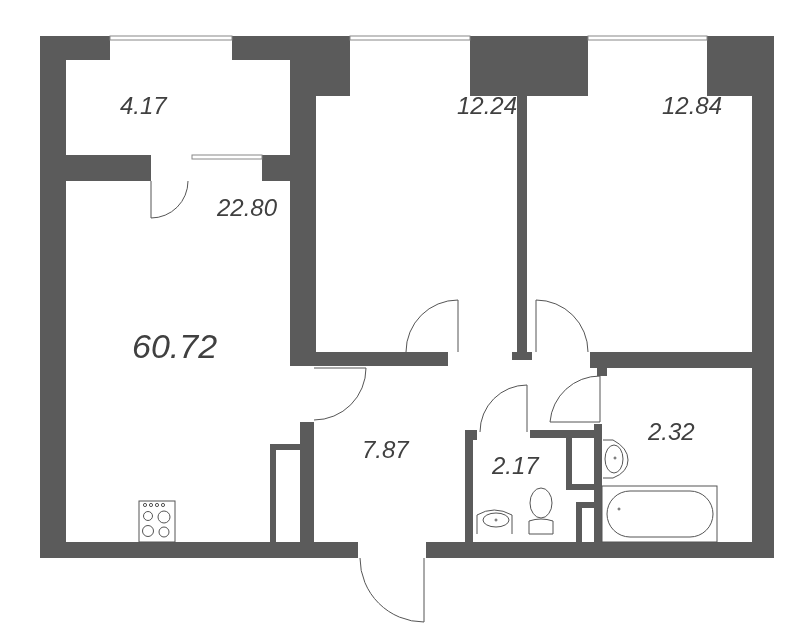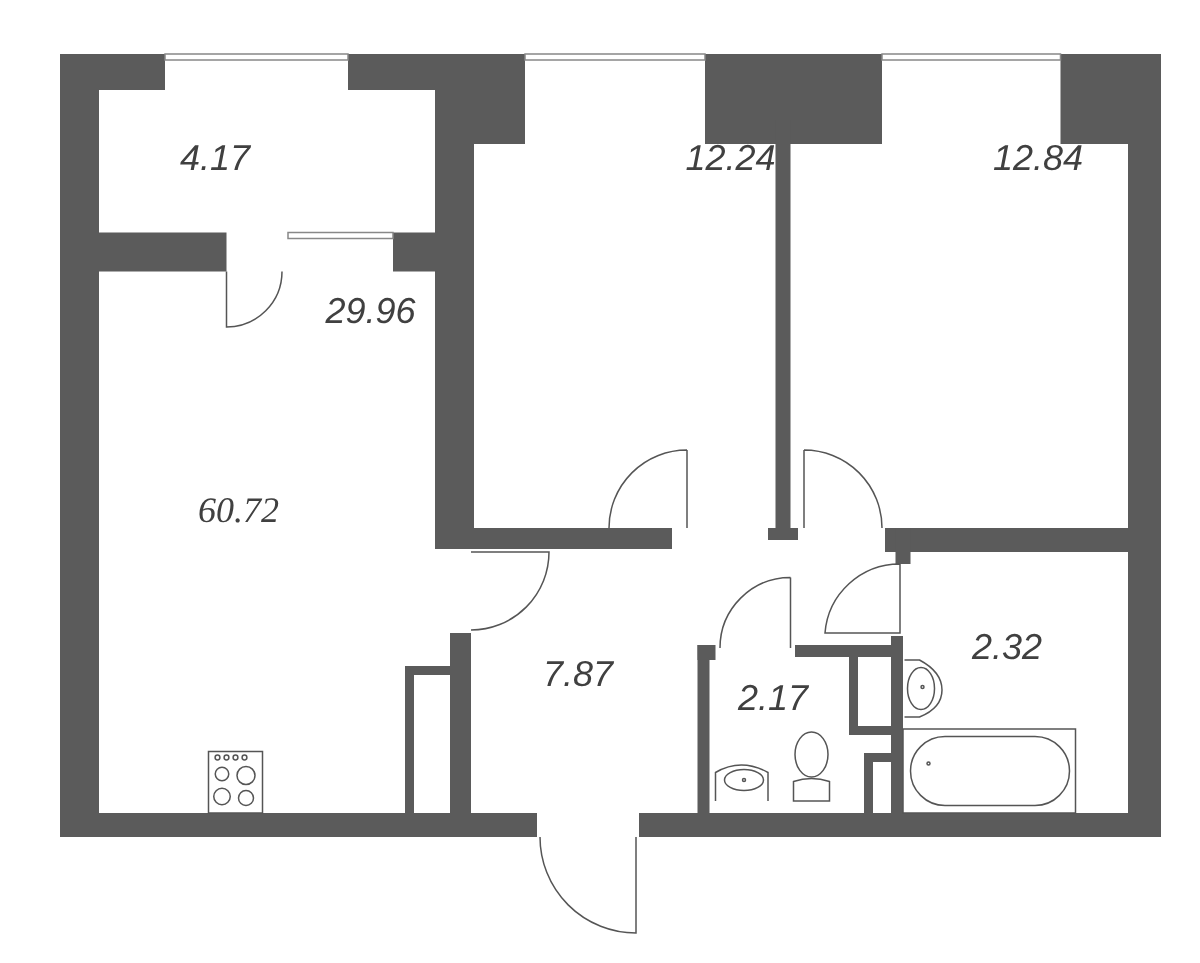--- a/index.html
+++ b/index.html
@@ -7,21 +7,21 @@
   #plan { position: absolute; left: 0; top: 0; width: 800px; height: 642px; }
   .lbl {
     position: absolute;
     font-family: "Liberation Sans", sans-serif;
     font-style: italic;
     color: #404040;
     white-space: nowrap;
     line-height: 1;
   }
   .lbl.sm { font-size: 24px; }
-  .lbl.lg { font-size: 24px; font-family: Liberation Serif, serif; }
+  .lbl.lg { font-size: 34px; }
 </style>
 </head>
 <body>
 
 <svg id="plan" viewBox="0 0 800 642" xmlns="http://www.w3.org/2000/svg">
   <g fill="#5b5b5b">
 
     <rect x="40" y="36" width="26" height="520"></rect>
 
     <rect x="40" y="36" width="70" height="24"></rect>
@@ -117,19 +117,19 @@
   </g>
 
   <g fill="none" stroke="#555555" stroke-width="1">
     <rect x="602" y="486" width="115" height="56"></rect>
     <rect x="607" y="491" width="106" height="46" rx="23" ry="23"></rect>
     <circle cx="619" cy="509" r="1"></circle>
   </g>
 </svg>
 
 <div class="lbl sm" style="left:120px; top:94px;">4.17</div>
-<div class="lbl sm" style="left:217px; top:196px;">29.96</div>
+<div class="lbl sm" style="left:217px; top:196px;">22.80</div>
 <div class="lbl sm" style="left:437px; top:94px;margin-left:20px;">12.24</div>
 <div class="lbl sm" style="left:662px; top:94px;font-style:italic;">12.84</div>
 <div class="lbl lg" style="left:132px; top:329px;">60.72</div>
 <div class="lbl sm" style="left:362px; top:438px;">7.87</div>
 <div class="lbl sm" style="left:492px; top:454px;">2.17</div>
 <div class="lbl sm" style="left:648px; top:420px;">2.32</div>
 
 </body></html>

